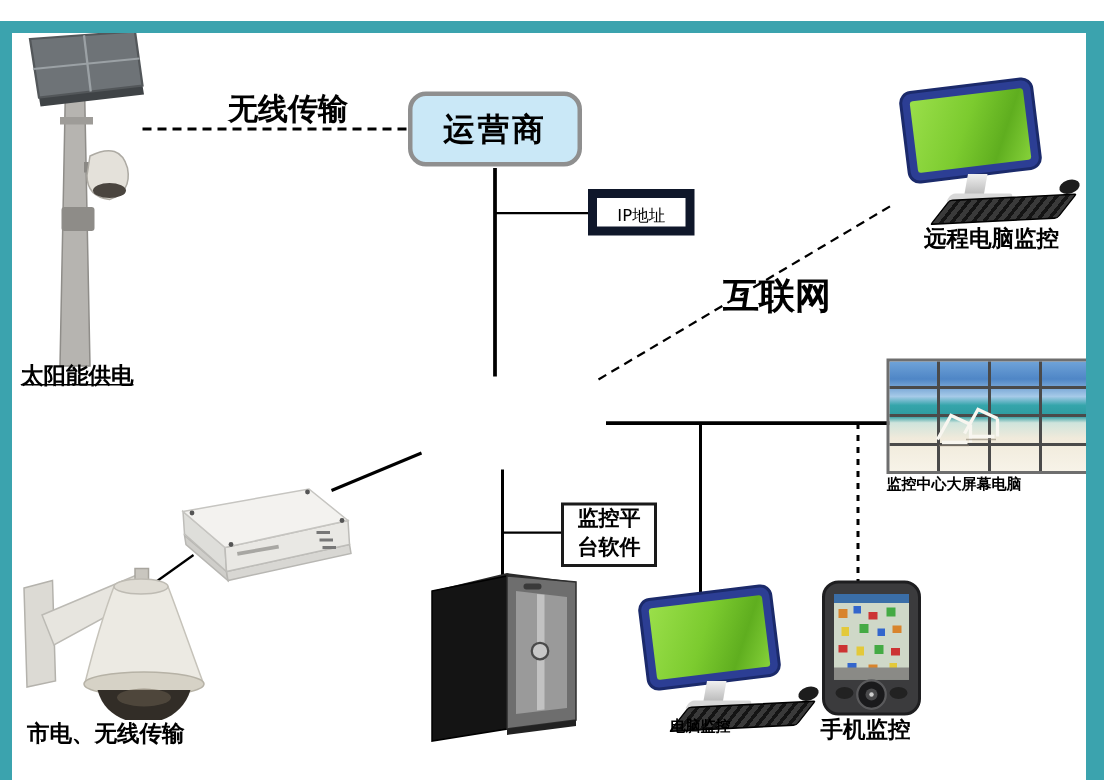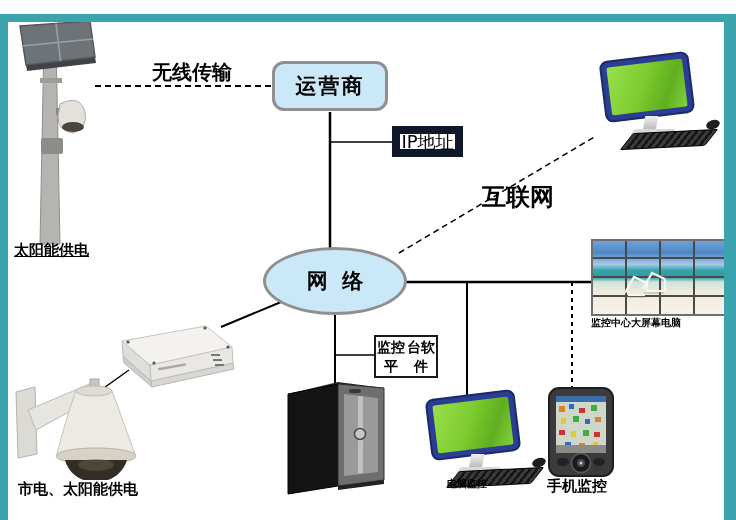--- a/index.html
+++ b/index.html
@@ -23,27 +23,28 @@
     background:#CAE8F7; border:3px solid #8F8F8F; border-radius:12px;
     font-size:21px; font-weight:bold; letter-spacing:2px;
   }
   .node-network {
     left:263px; top:233px; width:144px; height:68px;
     background:#CAE8F7; border:3px solid #8F8F8F; border-radius:50%;
     font-size:21px; font-weight:bold; white-space:pre;
   }
   .node-ip {
     left:392px; top:112px; width:71px; height:31px;
-    background:#fff; border:8px solid #0f172a; font-size:18px;
+    background:#fff; border:6px solid #0f172a; font-size:11px;align-items:flex-end;
   }
   .node-platform {
     left:374px; top:321px; width:64px; height:43px;
     background:#fff; border:2px solid #1a1a1a;
     font-size:14px; font-weight:bold; line-height:1.35;
-    flex-direction:row;
+    flex-direction:column;
+    font-family:Liberation Serif, serif;
   }
 
   .lbl { position:absolute; font-weight:bold; z-index:6; white-space:nowrap; }
   .lbl-wireless { left:152px; top:45px; font-size:20px; }
   .lbl-internet { left:482px; top:167px; font-size:24px; }
   .lbl-solar    { left:14px;  top:227px; font-size:15px;text-decoration:underline; }
   .lbl-camera   { left:18px;  top:466px; font-size:15px; }
   .lbl-server   { left:298px; top:477px; width:110px; text-align:center; font-size:21px; }
   .lbl-remote   { left:616px; top:136px; font-size:15px; }
   .lbl-bigscreen{ left:591px; top:302px; font-size:10px; }
@@ -110,23 +111,20 @@
     <line x1="467" y1="268" x2="467" y2="386" stroke="#000" stroke-width="2"></line>
     <line x1="572" y1="268" x2="572" y2="374" stroke="#000" stroke-width="2" stroke-dasharray="4 4"></line>
     <line x1="335" y1="299" x2="335" y2="370" stroke="#000" stroke-width="2"></line>
     <line x1="335" y1="341" x2="375" y2="341" stroke="#000" stroke-width="1.5"></line>
     <line x1="281" y1="288" x2="221" y2="313" stroke="#000" stroke-width="2"></line>
     <line x1="129" y1="356" x2="94" y2="381" stroke="#000" stroke-width="1.5"></line>
   </svg>
 
   <div class="node node-operator">
     <span>运营商</span>
-  </div>
-  <div class="node node-network">
-    <span>网  络</span>
   </div>
   <div class="node node-ip">
     <span>IP地址</span>
   </div>
   <div class="node node-platform">
     <span>监控平</span>
     <span>台软件</span>
   </div>
 
   <div class="lbl lbl-wireless">无线传输</div>
@@ -171,21 +169,21 @@
       <polygon points="8,20 27,15 29,82 10,86" fill="#DCDAD4" stroke="#B4B2AC" stroke-width="1"></polygon>
       <polygon points="20,38 84,11 92,23 28,58" fill="#E7E5DF" stroke="#BCBAB4" stroke-width="1"></polygon>
       <rect x="82" y="7" width="9" height="9" fill="#C9C6BF" stroke="#A8A59E" stroke-width="1"></rect>
       <path d="M68,19 C60,40 53,66 49,82 L127,82 C121,66 112,40 104,19 Z" fill="#ECEAE3" stroke="#C6C3BA" stroke-width="1"></path>
       <ellipse cx="86" cy="19" rx="18" ry="5" fill="#DFDCD4" stroke="#BEBBB3" stroke-width="1"></ellipse>
       <ellipse cx="88" cy="84" rx="40" ry="8" fill="#D6D2C6" stroke="#B6B2A6" stroke-width="1"></ellipse>
       <path d="M57,88 C61,103 74,110 88,110 C102,110 115,102 119,88 Z" fill="#322D27"></path>
       <ellipse cx="88" cy="93" rx="18" ry="6" fill="#6A5F50" opacity="0.5"></ellipse>
     </svg>
   </div>
-  <div class="lbl lbl-camera">市电、太阳能供电</div>
+  <div class="lbl lbl-camera">市电、无线传输</div>
 
   <div class="device" style="left:286px; top:364px; width:112px; height:118px;">
     <svg width="112" height="118">
       <polygon points="2,16 52,4 98,10 48,22" fill="#2A2A2A"></polygon>
       <polygon points="2,16 52,6 52,108 2,116" fill="#141414" stroke="#000" stroke-width="1"></polygon>
       <polygon points="52,6 98,10 98,102 52,108" fill="#6E6E6E" stroke="#2e2e2e" stroke-width="1"></polygon>
       <polygon points="58,16 92,20 92,94 58,98" fill="#9A9A9A"></polygon>
       <polygon points="72,18 77,18.5 77,95 72,95.5" fill="#C2C2C2"></polygon>
       <rect x="63" y="11" width="12" height="4" rx="2" fill="#3a3a3a"></rect>
       <circle cx="74" cy="56" r="5.5" fill="#C8C8C8" stroke="#4a4a4a" stroke-width="1.5"></circle>
@@ -195,20 +193,21 @@
 
   <div class="device computer" style="left:598px; top:40px;">
     <div class="monitor">
         <div class="screen"></div>
       </div>
     <div class="stand"></div>
     <div class="stand-base"></div>
     <div class="keyboard"></div>
     <div class="mouse"></div>
   </div>
+  <div class="lbl lbl-remote">远程电脑监控</div>
 
   <div class="device computer" style="left:424px; top:378px;">
     <div class="monitor">
         <div class="screen"></div>
       </div>
     <div class="stand"></div>
     <div class="stand-base"></div>
     <div class="keyboard"></div>
     <div class="mouse"></div>
   </div>

